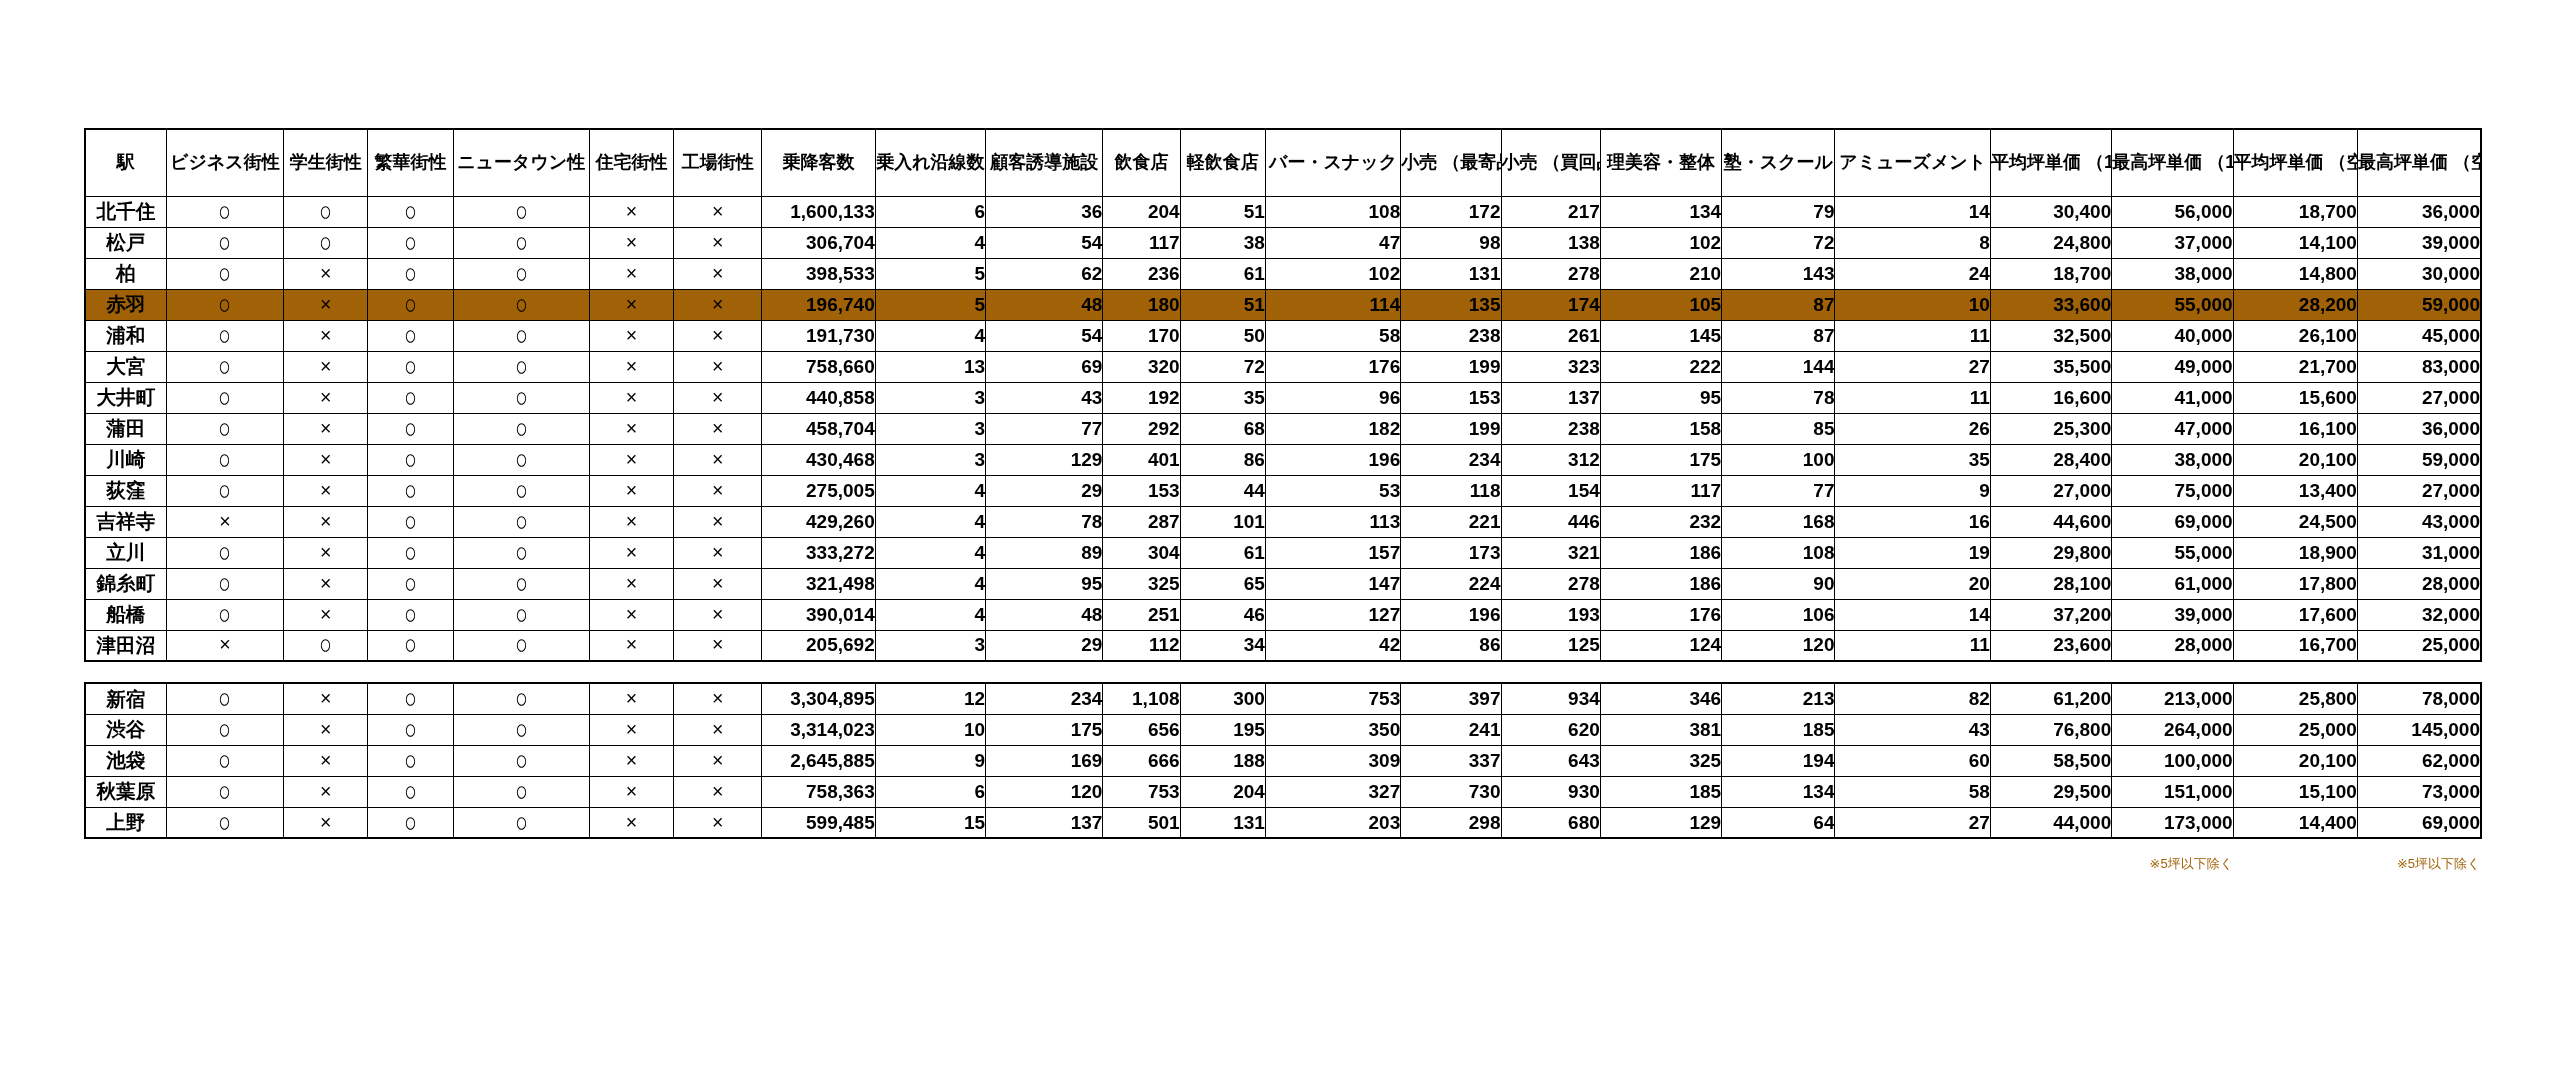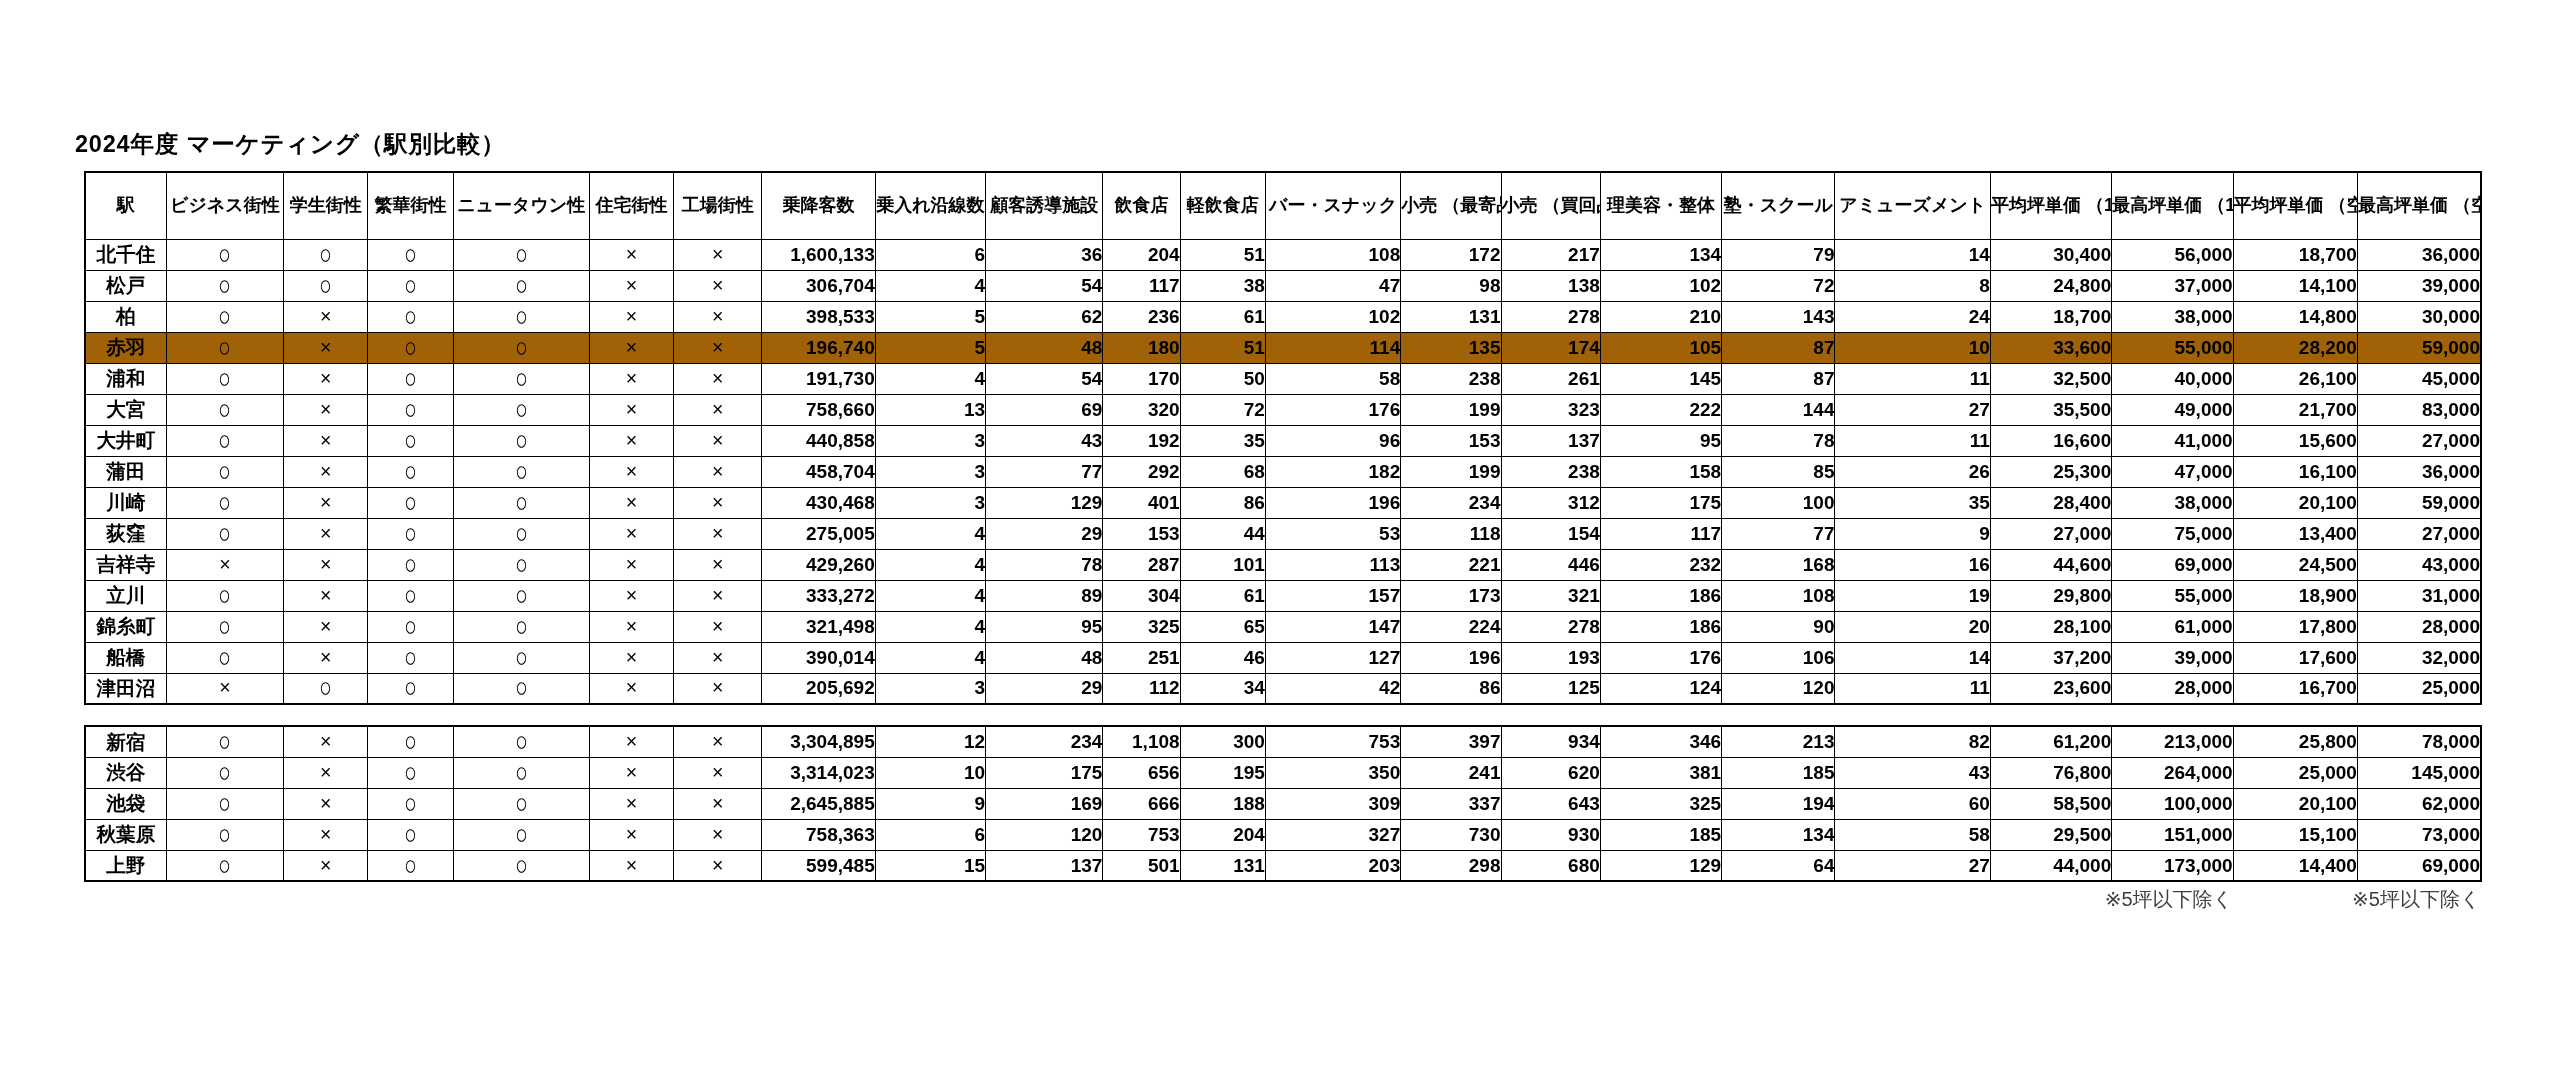--- a/index.html
+++ b/index.html
@@ -35,30 +35,29 @@
   .mark-circle{
     display:inline-block;font-size:22px;line-height:1;
     transform:scale(0.95,1.30);font-weight:400;
   }
   .mark-x{display:inline-block;font-size:19.6px;line-height:1;font-weight:400;}
   .tbl-gap{height:20.3px;}
   .footnotes{
     position:relative;margin-left:84px;width:2398px;height:55px;
   }
   .footnotes .footnote{
-    position:absolute;top:4px;font-size:20px;font-weight:400;color:#404040;
+    position:absolute;top:16px;font-size:13px;font-weight:400;color:#a16207;
   }
   .footnotes .footnote.fn-1{right:249px;}
   .footnotes .footnote.fn-2{right:1.6px;}
 </style>
 </head>
 <body>
 
 <div class="canvas">
-  <h1 class="page-title">2024年度 マーケティング（駅別比較）</h1>
 
   <table class="station-table" id="table-group-0">
     <colgroup>
         <col style="width: 81px;">
         <col style="width: 117px;">
         <col style="width: 84px;">
         <col style="width: 85px;">
         <col style="width: 136px;">
         <col style="width: 84px;">
         <col style="width: 88px;">

